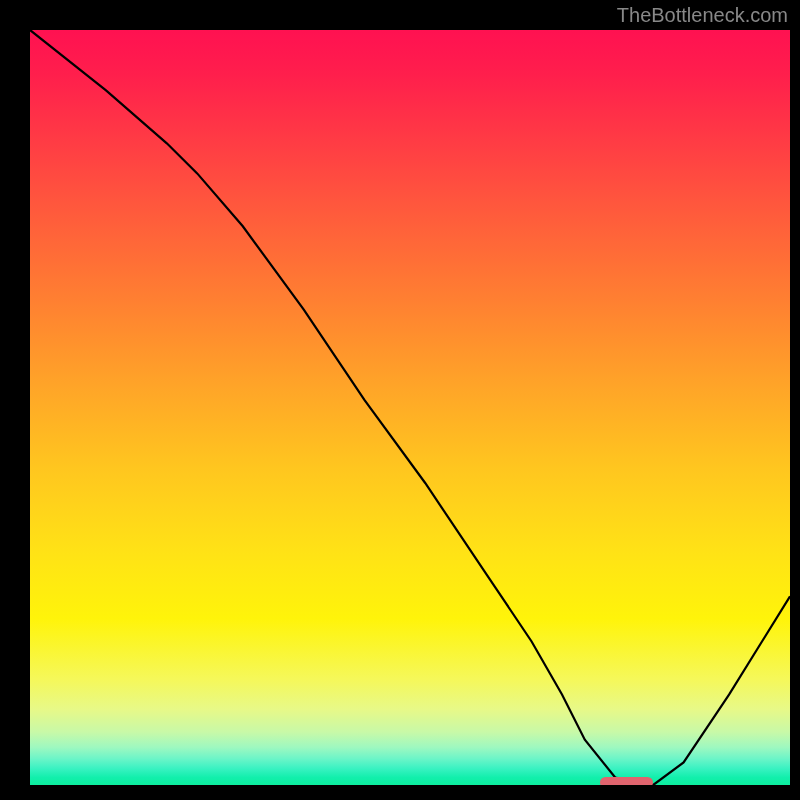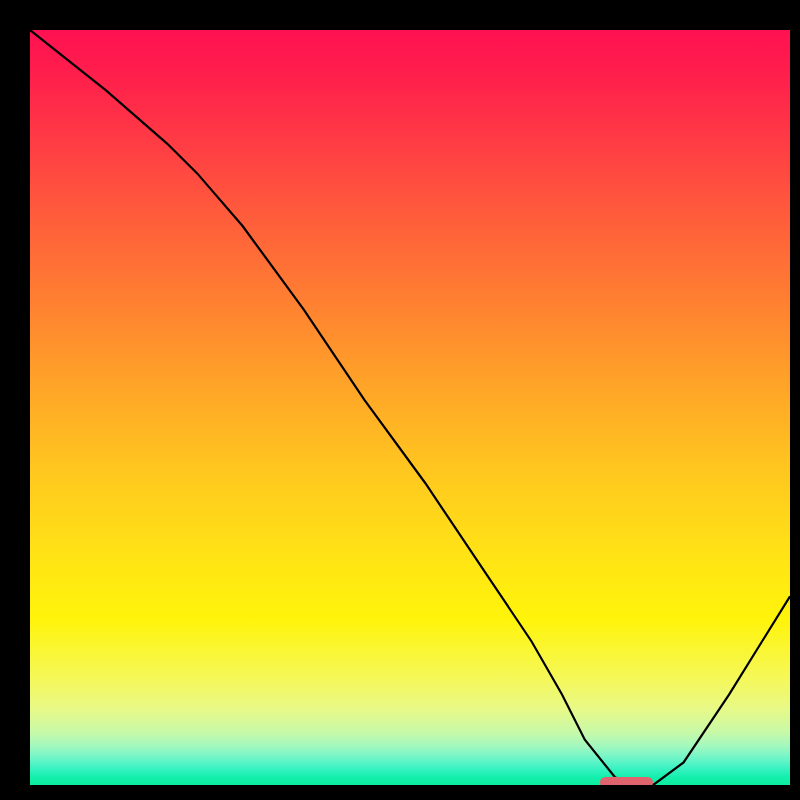--- a/index.html
+++ b/index.html
@@ -114,20 +114,21 @@
 </head>
 <body>
 
 <div class="container">
 
   <div class="frame-top"></div>
   <div class="frame-left"></div>
   <div class="frame-right"></div>
   <div class="frame-bottom"></div>
 
+  <div class="watermark">TheBottleneck.com</div>
 
   <div class="plot-area">
     <div class="gradient-bg"></div>
 
     <svg class="curve" viewBox="0 0 760 755" preserveAspectRatio="none">
       <path id="curve-path" fill="none" stroke="#000" stroke-width="2.2" d="M0.0 0.0 L76.0 60.4 L136.8 113.3 L167.2 143.4 L212.8 196.3 L273.6 279.4 L334.4 369.9 L395.2 453.0 L456.0 543.6 L501.6 611.5 L532.0 664.4 L554.8 709.7 L585.2 747.5 L623.2 755.0 L653.6 732.4 L699.2 664.4 L760.0 566.3"></path>
     </svg>
 
     <div id="marker" class="marker" style="left: 570px; width: 53.2px; top: 747px; background: rgb(224, 100, 110);"></div>
   </div>

